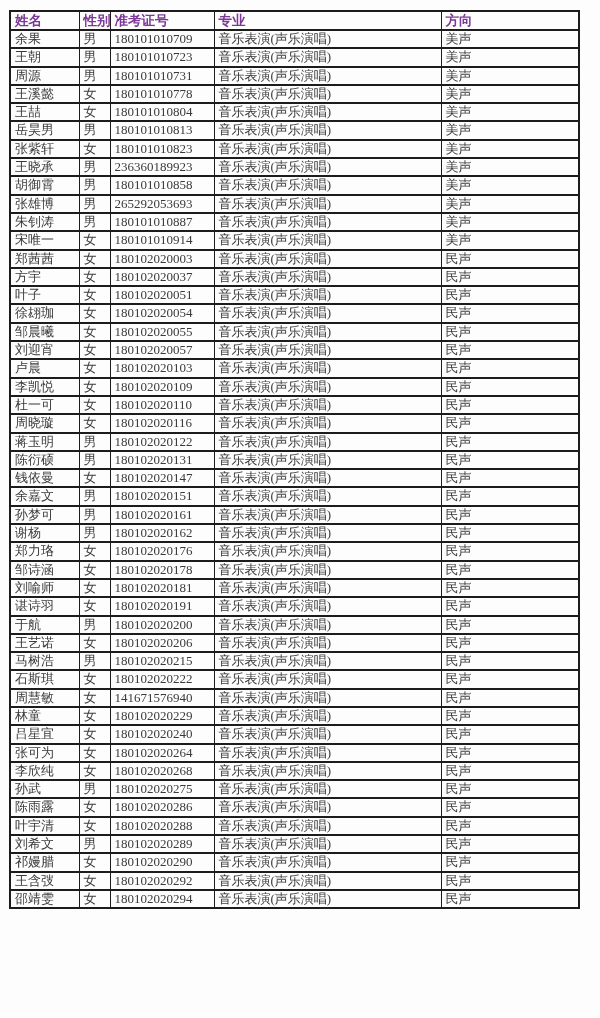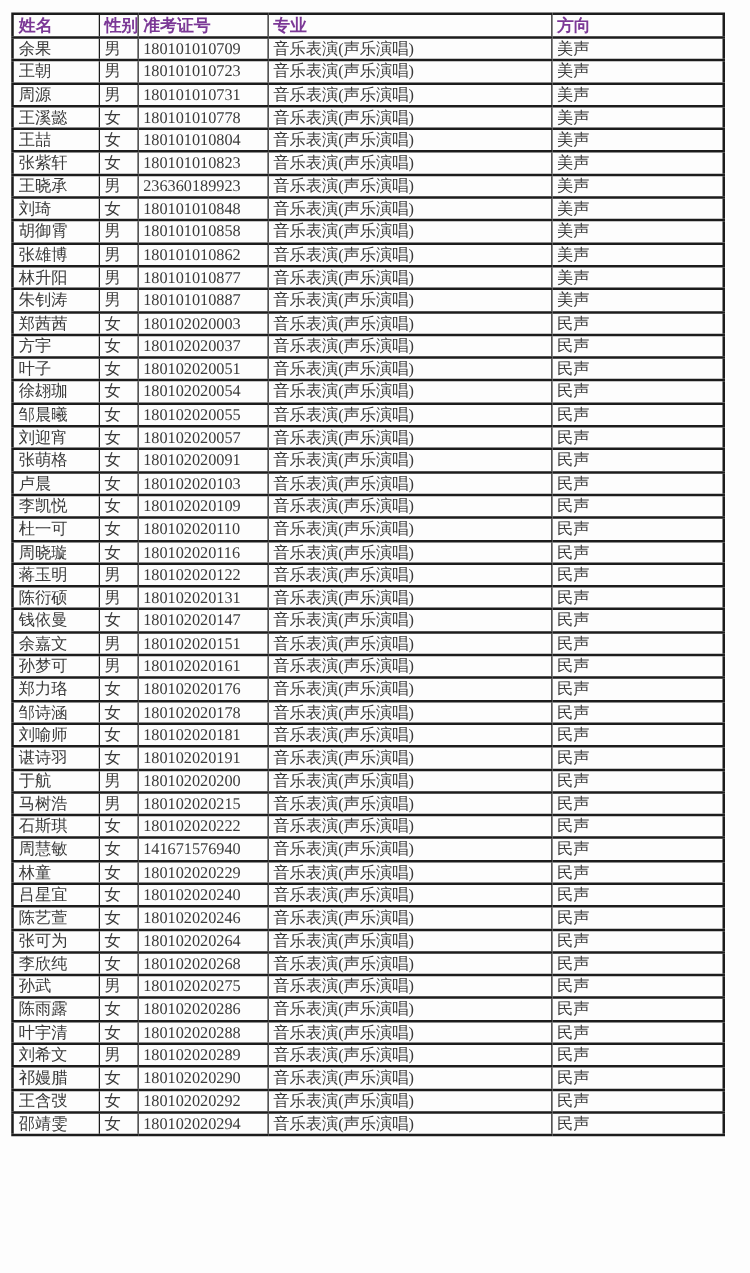--- a/index.html
+++ b/index.html
@@ -100,69 +100,69 @@
           <td>美声</td>
         </tr>
         <tr>
           <td>王喆</td>
           <td>女</td>
           <td>180101010804</td>
           <td>音乐表演(声乐演唱)</td>
           <td>美声</td>
         </tr>
         <tr>
+          <td>岳昊男</td>
+          <td>男</td>
+          <td>180101010813</td>
+          <td>音乐表演(声乐演唱)</td>
+          <td>美声</td>
+        </tr>
+        <tr>
           <td>张紫轩</td>
           <td>女</td>
           <td>180101010823</td>
           <td>音乐表演(声乐演唱)</td>
           <td>美声</td>
         </tr>
         <tr>
           <td>王晓承</td>
           <td>男</td>
           <td>236360189923</td>
           <td>音乐表演(声乐演唱)</td>
           <td>美声</td>
         </tr>
         <tr>
-          <td>刘琦</td>
-          <td>女</td>
-          <td>180101010848</td>
-          <td>音乐表演(声乐演唱)</td>
-          <td>美声</td>
-        </tr>
-        <tr>
           <td>胡御霄</td>
           <td>男</td>
           <td>180101010858</td>
           <td>音乐表演(声乐演唱)</td>
           <td>美声</td>
         </tr>
         <tr>
           <td>张雄博</td>
           <td>男</td>
-          <td>180101010862</td>
-          <td>音乐表演(声乐演唱)</td>
-          <td>美声</td>
-        </tr>
-        <tr>
-          <td>林升阳</td>
-          <td>男</td>
-          <td>180101010877</td>
+          <td>265292053693</td>
           <td>音乐表演(声乐演唱)</td>
           <td>美声</td>
         </tr>
         <tr>
           <td>朱钊涛</td>
           <td>男</td>
           <td>180101010887</td>
           <td>音乐表演(声乐演唱)</td>
           <td>美声</td>
         </tr>
         <tr>
+          <td>宋唯一</td>
+          <td>女</td>
+          <td>180101010914</td>
+          <td>音乐表演(声乐演唱)</td>
+          <td>美声</td>
+        </tr>
+        <tr>
           <td>郑茜茜</td>
           <td>女</td>
           <td>180102020003</td>
           <td>音乐表演(声乐演唱)</td>
           <td>民声</td>
         </tr>
         <tr>
           <td>方宇</td>
           <td>女</td>
           <td>180102020037</td>
@@ -191,27 +191,20 @@
           <td>民声</td>
         </tr>
         <tr>
           <td>刘迎宵</td>
           <td>女</td>
           <td>180102020057</td>
           <td>音乐表演(声乐演唱)</td>
           <td>民声</td>
         </tr>
         <tr>
-          <td>张萌格</td>
-          <td>女</td>
-          <td>180102020091</td>
-          <td>音乐表演(声乐演唱)</td>
-          <td>民声</td>
-        </tr>
-        <tr>
           <td>卢晨</td>
           <td>女</td>
           <td>180102020103</td>
           <td>音乐表演(声乐演唱)</td>
           <td>民声</td>
         </tr>
         <tr>
           <td>李凯悦</td>
           <td>女</td>
           <td>180102020109</td>
@@ -261,20 +254,27 @@
           <td>民声</td>
         </tr>
         <tr>
           <td>孙梦可</td>
           <td>男</td>
           <td>180102020161</td>
           <td>音乐表演(声乐演唱)</td>
           <td>民声</td>
         </tr>
         <tr>
+          <td>谢杨</td>
+          <td>男</td>
+          <td>180102020162</td>
+          <td>音乐表演(声乐演唱)</td>
+          <td>民声</td>
+        </tr>
+        <tr>
           <td>郑力珞</td>
           <td>女</td>
           <td>180102020176</td>
           <td>音乐表演(声乐演唱)</td>
           <td>民声</td>
         </tr>
         <tr>
           <td>邹诗涵</td>
           <td>女</td>
           <td>180102020178</td>
@@ -296,20 +296,27 @@
           <td>民声</td>
         </tr>
         <tr>
           <td>于航</td>
           <td>男</td>
           <td>180102020200</td>
           <td>音乐表演(声乐演唱)</td>
           <td>民声</td>
         </tr>
         <tr>
+          <td>王艺诺</td>
+          <td>女</td>
+          <td>180102020206</td>
+          <td>音乐表演(声乐演唱)</td>
+          <td>民声</td>
+        </tr>
+        <tr>
           <td>马树浩</td>
           <td>男</td>
           <td>180102020215</td>
           <td>音乐表演(声乐演唱)</td>
           <td>民声</td>
         </tr>
         <tr>
           <td>石斯琪</td>
           <td>女</td>
           <td>180102020222</td>
@@ -327,27 +334,20 @@
           <td>林童</td>
           <td>女</td>
           <td>180102020229</td>
           <td>音乐表演(声乐演唱)</td>
           <td>民声</td>
         </tr>
         <tr>
           <td>吕星宜</td>
           <td>女</td>
           <td>180102020240</td>
-          <td>音乐表演(声乐演唱)</td>
-          <td>民声</td>
-        </tr>
-        <tr>
-          <td>陈艺萱</td>
-          <td>女</td>
-          <td>180102020246</td>
           <td>音乐表演(声乐演唱)</td>
           <td>民声</td>
         </tr>
         <tr>
           <td>张可为</td>
           <td>女</td>
           <td>180102020264</td>
           <td>音乐表演(声乐演唱)</td>
           <td>民声</td>
         </tr>

